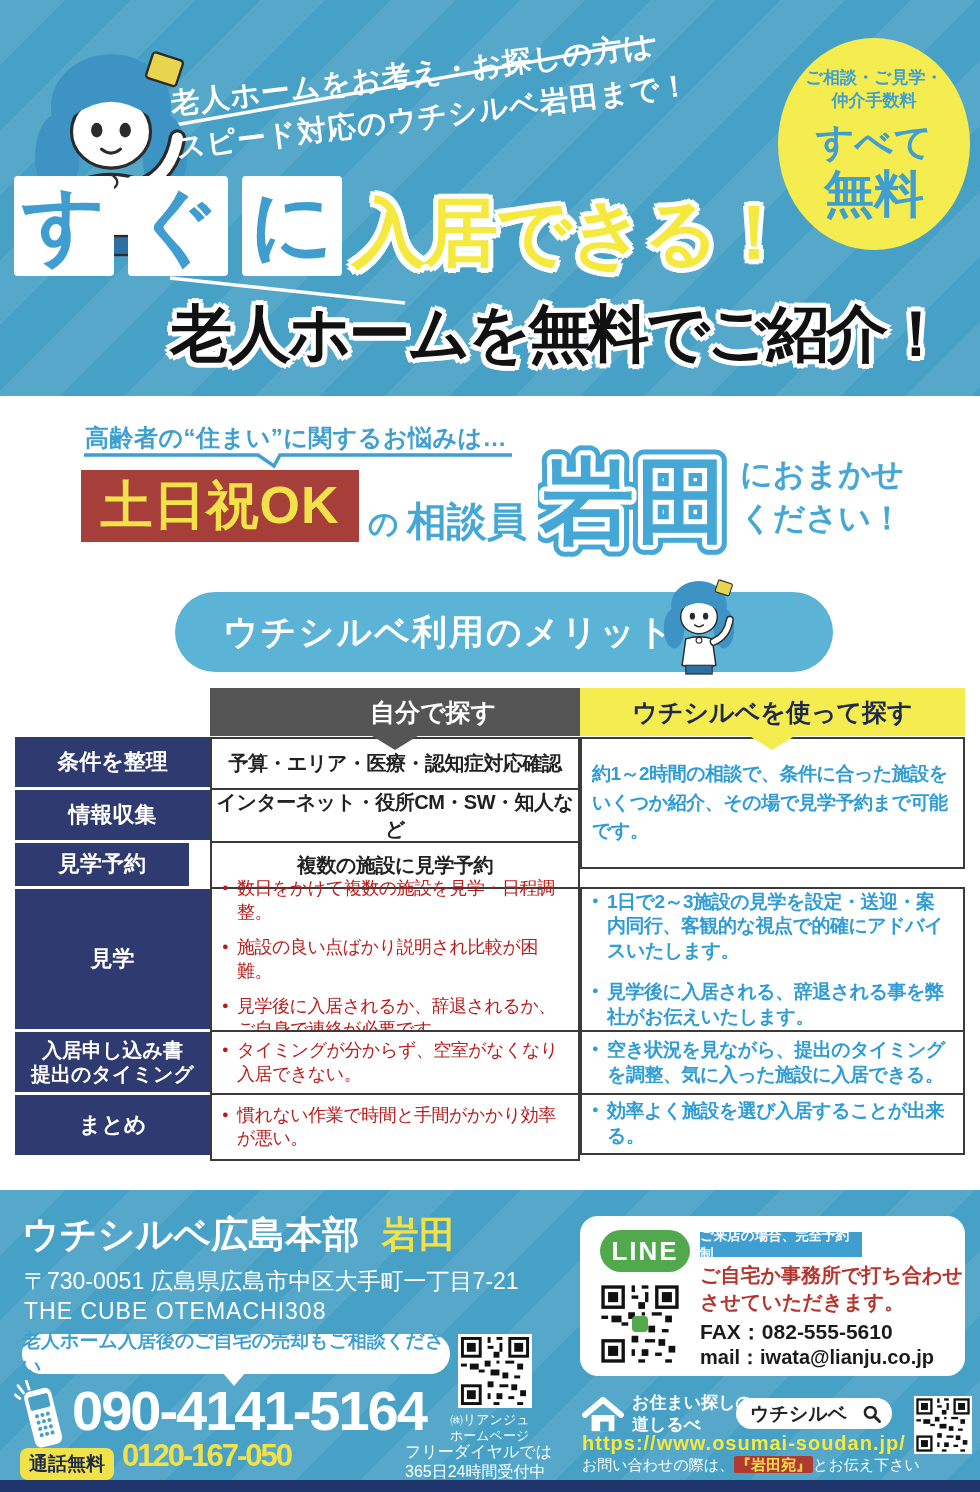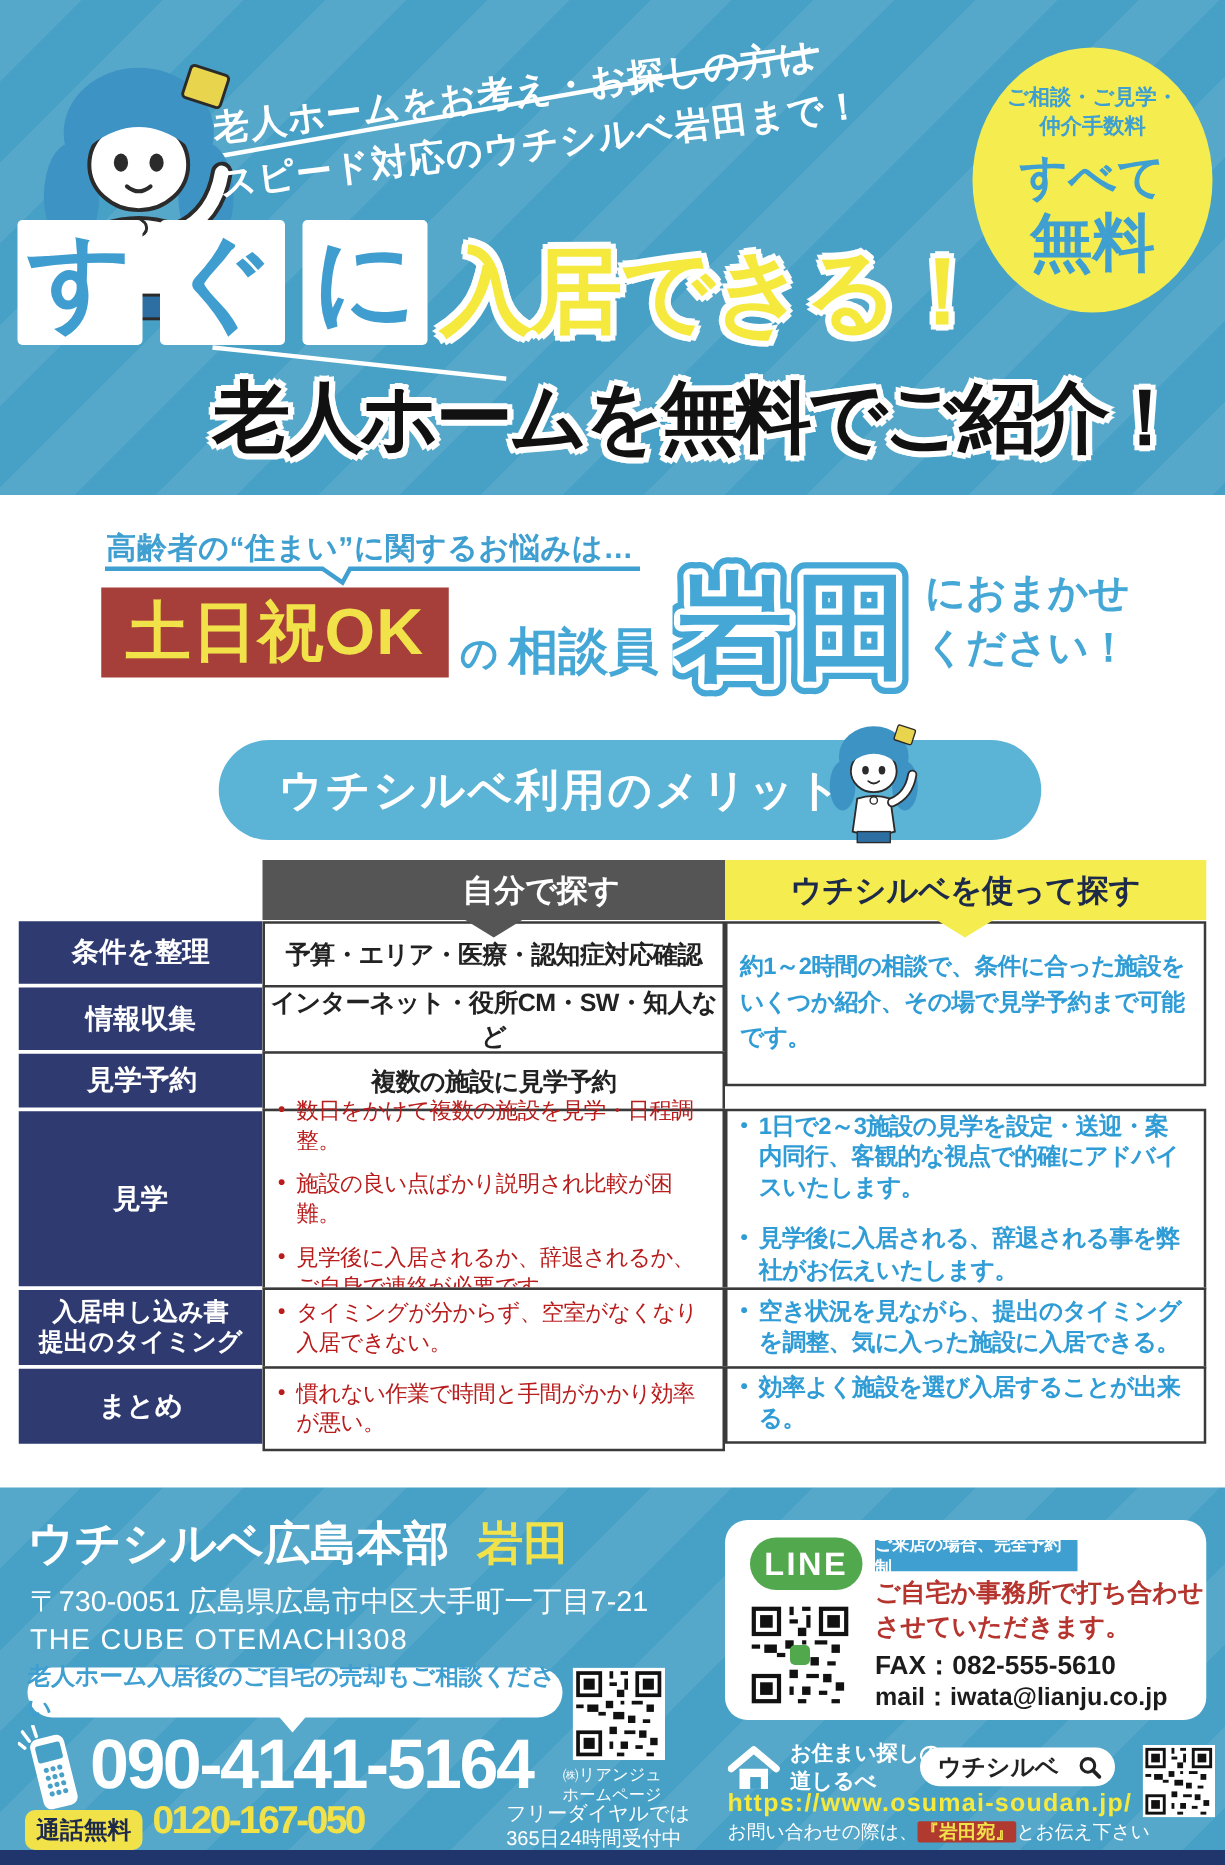--- a/index.html
+++ b/index.html
@@ -215,21 +215,21 @@
 
   <div class="abs" style="left:0;top:292px;width:980px;height:470px;">
 
     <div class="abs thead flexc" style="left:210px;top:0;width:446px;height:48px;background:#555;">自分で探す</div>
     <div class="abs thead flexc" style="left:580px;top:0;width:385px;height:48px;background:#F5EC4F;color:#1E2A4A;">ウチシルベを使って探す</div>
     <div class="abs tail" style="left:369px;top:46px;border-top:16px solid #555;z-index:3;"></div>
     <div class="abs tail" style="left:746px;top:46px;border-top:16px solid #F5EC4F;z-index:3;"></div>
 
     <div class="abs rowlabel" style="left:15px;top:49px;width:195px;height:50px;">条件を整理</div>
     <div class="abs rowlabel" style="left:15px;top:102px;width:195px;height:50px;">情報収集</div>
-    <div class="abs rowlabel" style="left:15px;top:155px;width:197px;height:43px;">見学予約</div>
+    <div class="abs rowlabel" style="left:15px;top:155px;width:174px;height:43px;">見学予約</div>
     <div class="abs rowlabel" style="left:15px;top:201px;width:195px;height:140px;">見学</div>
     <div class="abs rowlabel" style="left:15px;top:344px;width:195px;height:60px;font-size:20px;">
       <span>入居申し込み書</span>
       <span>提出のタイミング</span>
     </div>
     <div class="abs rowlabel" style="left:15px;top:407px;width:195px;height:60px;">まとめ</div>
 
     <div class="abs cell cell-center" style="left:210px;top:49px;width:370px;height:53px;">予算・エリア・医療・認知症対応確認</div>
     <div class="abs cell cell-center" style="left:210px;top:100px;width:370px;height:55px;">インターネット・役所CM・SW・知人など</div>
     <div class="abs cell cell-center" style="left:210px;top:153px;width:370px;height:48px;">複数の施設に見学予約</div>

